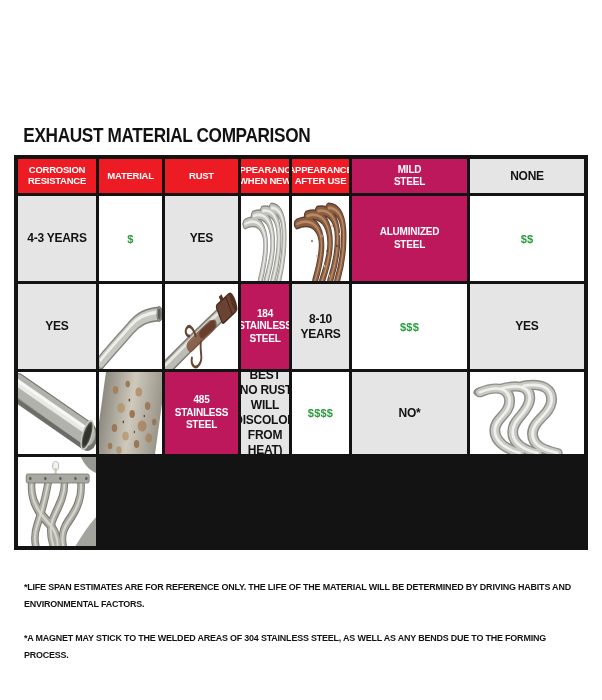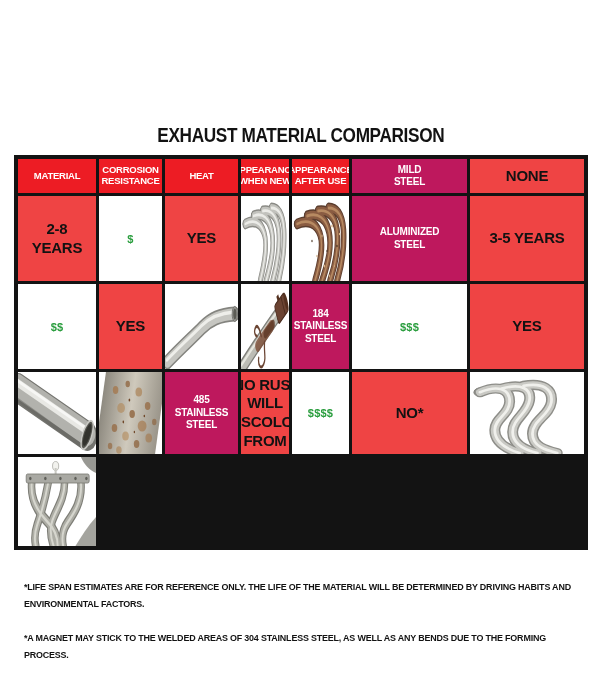--- a/index.html
+++ b/index.html
@@ -7,21 +7,20 @@
   body { font-family: "Liberation Sans", sans-serif; }
   .page {
     position: relative;
     width: 602px;
     height: 700px;
     background: #ffffff;
     overflow: hidden;
   }
   .title {
     padding-top: 124px;
-    text-align: center;
     font-size: 20px;
     font-weight: 800;
     color: #121212;
     letter-spacing: -0.4px;
   }
   .title span {
     display: inline-block;
     transform: scaleX(0.86);
     transform-origin: center;
     white-space: nowrap;
@@ -54,24 +53,24 @@
   }
   .mcell {
     background: #be185d;
     color: #ffffff;
     font-weight: 700;
     font-size: 10px;
     line-height: 1.25;
     letter-spacing: -0.2px;
   }
   .tcell {
-    background: #ef4444;
+    background: #e5e5e5;
     color: #121212;
     font-weight: 700;
-    font-size: 15px;
+    font-size: 12px;
     line-height: 1.25;
     letter-spacing: -0.25px;
     padding: 8px;
   }
   .ccell {
     background: #ffffff;
     color: #2b9e3f;
     font-weight: 700;
     font-size: 11px;
     letter-spacing: 0.2px;
@@ -96,33 +95,33 @@
 </style>
 </head>
 <body>
 
 <div class="page">
 
   <h1 class="title"><span>EXHAUST MATERIAL COMPARISON</span></h1>
 
   <div class="cmp-table">
 
-    <div class="cell hcell">MATERIAL</div>
     <div class="cell hcell">CORROSION
 RESISTANCE</div>
-    <div class="cell hcell">HEAT</div>
+    <div class="cell hcell">MATERIAL</div>
+    <div class="cell hcell">RUST</div>
     <div class="cell hcell">APPEARANCE
 WHEN NEW</div>
     <div class="cell hcell">APPEARANCE
 AFTER USE</div>
 
     <div class="cell mcell">MILD
 STEEL</div>
     <div class="cell tcell">NONE</div>
-    <div class="cell tcell">2-8 YEARS</div>
+    <div class="cell tcell">4-3 YEARS</div>
     <div class="cell ccell">$</div>
     <div class="cell tcell">YES</div>
     <div class="cell icell">
       <svg viewBox="0 0 115 85" preserveAspectRatio="none">
         <ellipse cx="10" cy="28" rx="5.5" ry="4" fill="#83837f" stroke="#5e5e5a"></ellipse>
         <ellipse cx="30" cy="20" rx="5.5" ry="4" fill="#83837f" stroke="#5e5e5a"></ellipse>
         <ellipse cx="52" cy="15" rx="5.5" ry="4" fill="#83837f" stroke="#5e5e5a"></ellipse>
         <ellipse cx="73" cy="12" rx="5.5" ry="4" fill="#83837f" stroke="#5e5e5a"></ellipse>
         <g fill="none" stroke-linecap="round">
           <path d="M10,28 C30,23 48,26 56,38 C63,48 58,64 46,85" stroke="#8a8a85" stroke-width="11"></path>
@@ -170,21 +169,20 @@
           <circle cx="85" cy="70" r="1.1" fill="#c9a37a"></circle>
             <circle cx="40" cy="45" r="1.2" fill="#45301f"></circle>
           <circle cx="95" cy="38" r="1.3" fill="#d9b285"></circle>
             <circle cx="75" cy="80" r="1.4" fill="#c9a37a"></circle>
         </g>
       </svg>
     </div>
 
     <div class="cell mcell">ALUMINIZED
 STEEL</div>
-    <div class="cell tcell">3-5 YEARS</div>
     <div class="cell ccell">$$</div>
     <div class="cell tcell">YES</div>
     <div class="cell icell">
       <svg viewBox="0 0 115 85" preserveAspectRatio="none">
         <g fill="none" stroke-linecap="round">
           <path d="M4,78 C28,62 46,52 58,44 C72,35 86,31 110,30" stroke="#84847f" stroke-width="15"></path>
           <path d="M4,78 C28,62 46,52 58,44 C72,35 86,31 110,30" stroke="#c6c6c1" stroke-width="11.5"></path>
           <path d="M3,76 C27,60 45,50 57,42 C71,33 86,29 109,28" stroke="#eeeeea" stroke-width="3.5"></path>
         </g>
         <ellipse cx="110" cy="30" rx="4.2" ry="7.6" fill="#9c9c97" stroke="#6e6e69"></ellipse>
@@ -209,20 +207,21 @@
           <line x1="14" y1="-10" x2="14" y2="10" stroke="#46291c" stroke-width="1.5"></line>
           <ellipse cx="22" cy="0" rx="3.5" ry="10.5" fill="#53301f"></ellipse>
           <rect x="5" y="-16" width="5" height="6" fill="#53301f"></rect>
         </g>
       </svg>
     </div>
 
     <div class="cell mcell">184
 STAINLESS
 STEEL</div>
+    <div class="cell tcell">8-10 YEARS</div>
     <div class="cell ccell">$$$</div>
     <div class="cell tcell">YES</div>
     <div class="cell icell">
       <svg viewBox="0 0 115 82" preserveAspectRatio="none">
         <g fill="none" stroke-linecap="round">
           <path d="M0,16 L102,64" stroke="#74746f" stroke-width="30"></path>
           <path d="M0,14 L102,62" stroke="#b2b2ad" stroke-width="24"></path>
           <path d="M0,28 L98,76" stroke="#64645f" stroke-width="4" opacity="0.5"></path>
           <path d="M0,11 L102,59" stroke="#e8e8e4" stroke-width="8"></path>
           <path d="M0,9 L102,57" stroke="#f7f7f5" stroke-width="3"></path>

